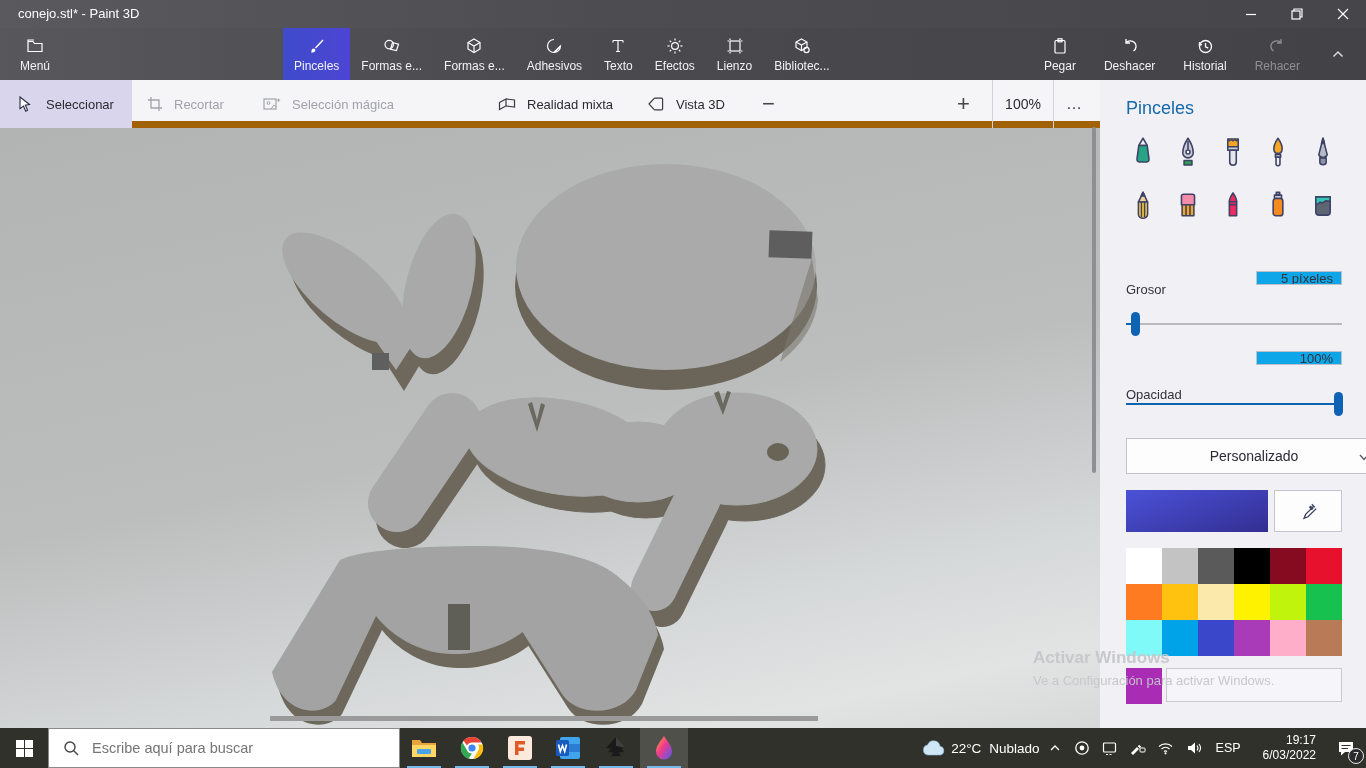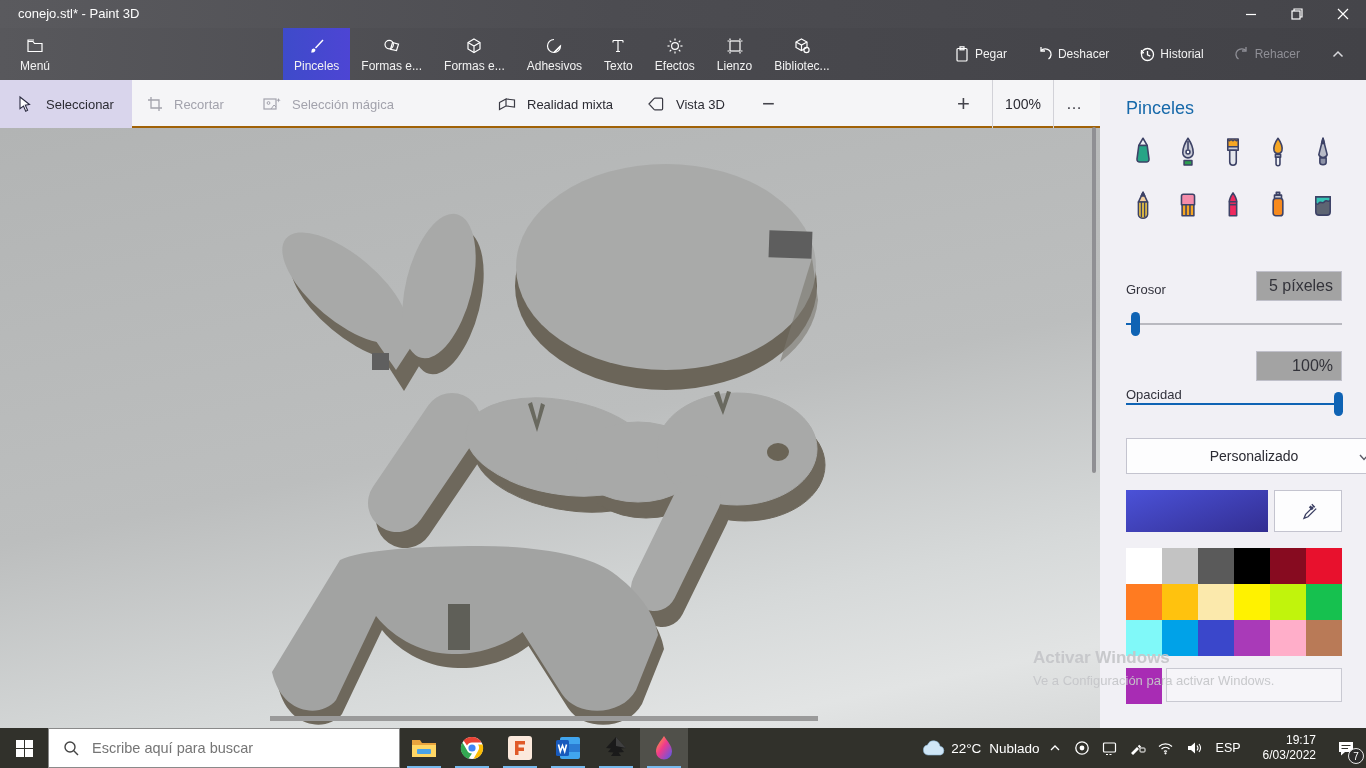--- a/index.html
+++ b/index.html
@@ -17,27 +17,27 @@
   #ribbon { left:0; top:28px; width:1366px; height:52px;
     background:linear-gradient(90deg,#58585c 0%,#4a4a4f 40%,#424247 100%); }
   .rib-item { position:absolute; top:0; height:52px; display:flex; flex-direction:column;
     align-items:center; justify-content:center; gap:3px; color:#f2f2f2; font-size:12px; padding:0 12px; }
   .rib-item .lbl { white-space:nowrap; }
   #tabs-row { position:absolute; left:283px; top:0; height:52px; display:flex; }
   .tab { height:52px; display:flex; flex-direction:column; align-items:center; justify-content:center;
     gap:3px; color:#f2f2f2; font-size:12px; padding:0 11px; white-space:nowrap; }
   .tab.active { background:linear-gradient(90deg,#3e4bca,#4d45d4); }
   #actions-row { position:absolute; right:52px; top:0; height:52px; display:flex; }
-  .action { height:52px; display:flex; flex-direction:row; align-items:center; justify-content:center;
+  .action { height:52px; display:flex; flex-direction:column; align-items:center; justify-content:center;
     gap:3px; color:#f2f2f2; font-size:12px; padding:0 14px; white-space:nowrap; }
   .action.disabled { color:#8f8f96; }
   .icon-20 { width:20px; height:20px; }
 
   
-  #toolbar2 { left:0; top:80px; width:1100px; height:48px; background:#f5f5f7; border-bottom:2px solid #a16207; }
+  #toolbar2 { left:0; top:80px; width:1100px; height:48px; background:#f5f5f7; border-bottom:7px solid #a16207; }
   .tb-label { font-size:13px; color:#2b2b33; }
   .tb-label.dim { color:#a2a2ac; }
   #select-seg { position:absolute; left:0; top:0; width:132px; height:48px; background:#d9d5ec;
     display:flex; align-items:center; gap:12px; padding-left:16px; }
   .tb-item { position:absolute; top:0; height:48px; display:flex; align-items:center; gap:10px; }
   #zoom-box { position:absolute; left:992px; top:0; width:62px; height:48px;
     border-left:1px solid #d2d2d8; border-right:1px solid #d2d2d8;
     display:flex; align-items:center; justify-content:center; font-size:14px; color:#2b2b33; }
   #zoom-slider-track { position:absolute; left:800px; top:101px; width:136px; height:2px; background:#1168b8; }
   #zoom-slider-thumb { position:absolute; left:861px; top:89px; width:9px; height:26px; border-radius:5px; background:#1168b8; }
@@ -48,22 +48,22 @@
     background:linear-gradient(168deg,#b2b4b4 0%,#bcbebe 50%,#d6d9d9 76%,#e2e4e4 90%,#d7d9d9 100%); }
   #canvas-vscroll { position:absolute; left:1092px; top:127px; width:4px; height:346px; background:#8f8f93; border-radius:2px; }
 
   
   #panel { left:1100px; top:80px; width:266px; height:648px; background:#f1f0f5; }
   #panel-title { position:absolute; left:26px; top:18px; font-size:18px; color:#1769aa; }
   #brush-grid { position:absolute; left:20px; top:52px; width:226px; display:grid;
     grid-template-columns:repeat(5,1fr); row-gap:14px; justify-items:center; }
   .brush { width:38px; height:40px; display:flex; align-items:center; justify-content:center; }
   .panel-label { font-size:13px; color:#32323c; }
-  .val-box { position:absolute; width:86px; height:30px; background:#a3a3a3; border:1px solid #c0c0ca;
-    font-size:16px; color:#33333a; text-align:right; padding-right:8px; font-family:"Liberation Sans",sans-serif; }
+  .val-box { position:absolute; width:86px; height:14px; background:#0ea5e9; border:1px solid #c0c0ca;
+    font-size:13px; color:#33333a; text-align:right; padding-right:8px; font-family:"Liberation Sans",sans-serif; }
   .slider-track { position:absolute; left:26px; width:216px; height:2px; background:#b9b9c0; }
   .slider-fill { position:absolute; height:2px; background:#0f63b4; left:0; top:0; }
   .slider-thumb { position:absolute; width:9px; height:24px; border-radius:5px; background:#1168b8; top:-11px; }
   #custom-dd { position:absolute; left:26px; top:358px; width:256px; height:36px; background:#fdfdfe;
     border:1px solid #c4c4cf; display:flex; align-items:center; justify-content:center; font-size:14px; color:#2b2b33; }
   #custom-dd svg { position:absolute; right:10px; top:11px; }
   #current-color { position:absolute; left:26px; top:410px; width:142px; height:42px; }
   #eyedropper-btn { position:absolute; left:174px; top:410px; width:68px; height:42px; background:#fdfdfe;
     border:1px solid #c4c4cf; display:flex; align-items:center; justify-content:center; }
   #palette-grid { position:absolute; left:26px; top:468px; width:216px; display:grid; grid-template-columns:repeat(6,36px); }

